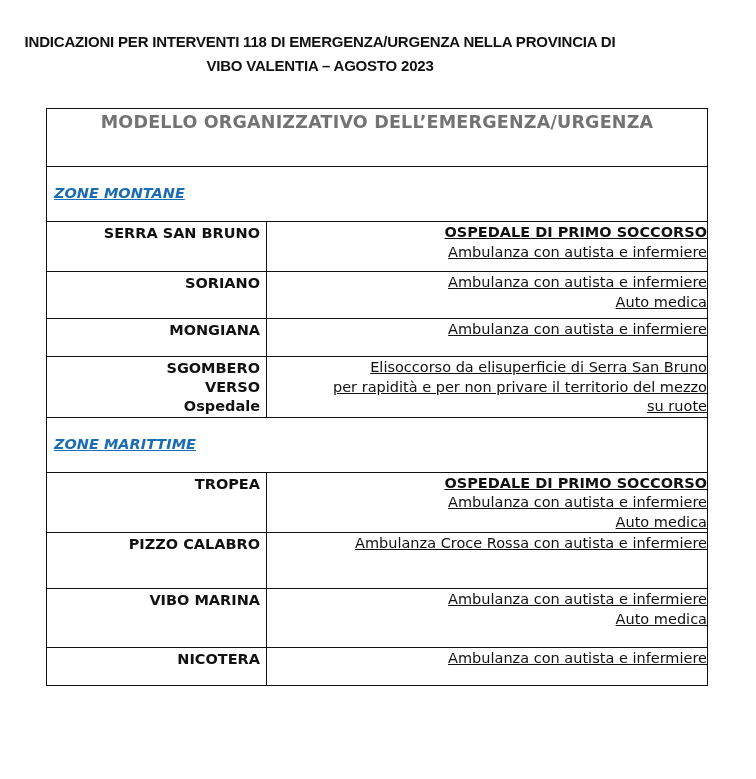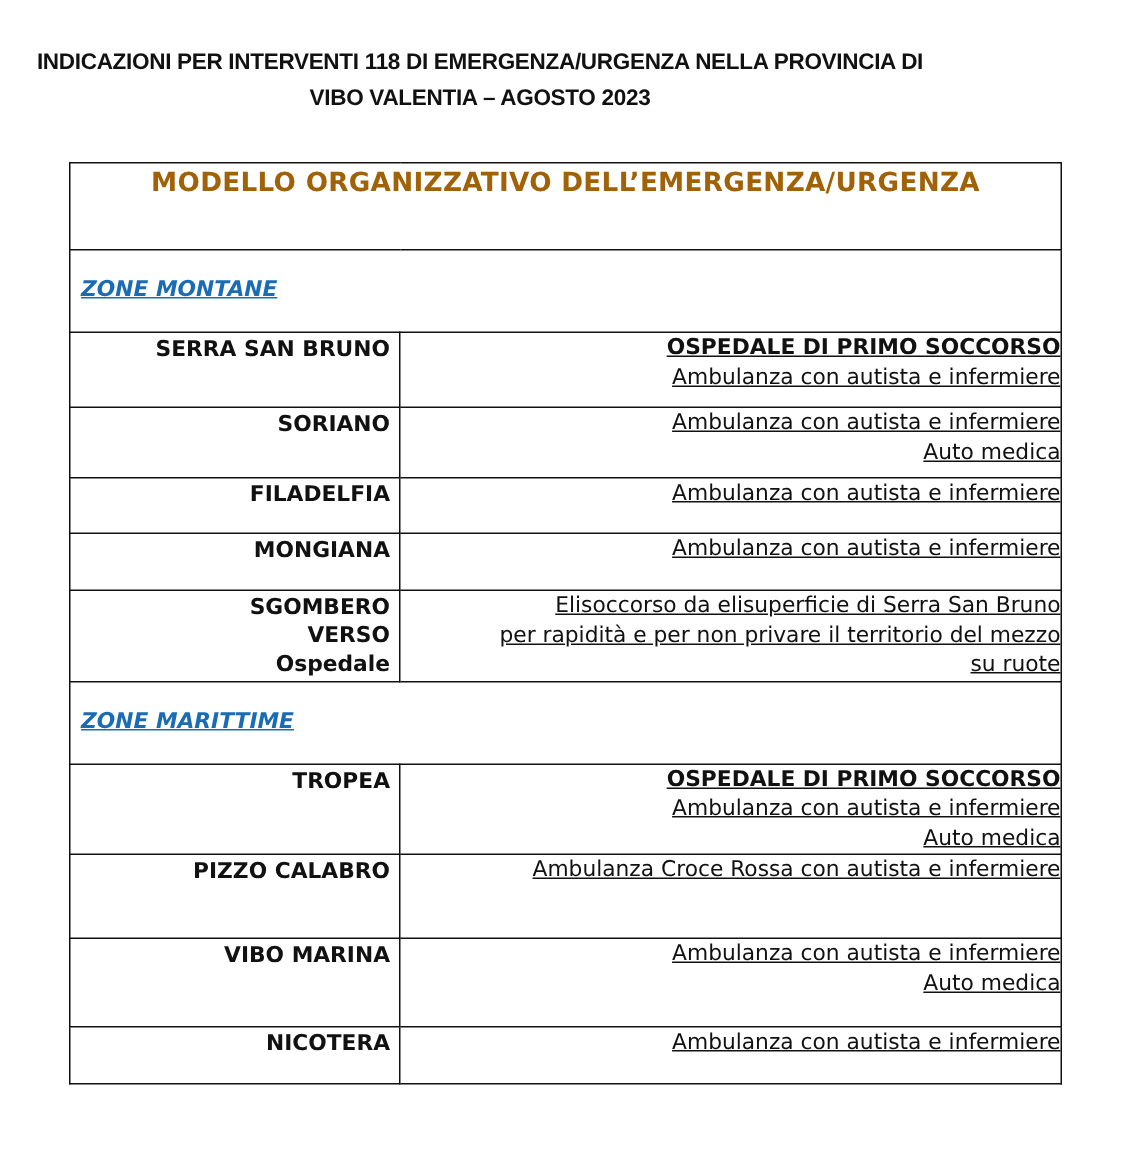--- a/index.html
+++ b/index.html
@@ -9,21 +9,21 @@
       text-align: center; font-family: "Liberation Sans", sans-serif;
       font-weight: bold; font-size: 15px; line-height: 24px; letter-spacing: -0.2px;
     }
     table.model {
       position: absolute; left: 46px; top: 108px; width: 662px;
       border-collapse: collapse; font-family: "DejaVu Sans", sans-serif;
     }
     table.model td { border: 1.5px solid #111; vertical-align: top; padding: 0; }
     .hdr-cell { height: 57px; text-align: center; }
     .hdr {
-      color: #a16207; font-weight: bold; font-size: 17.5px;
+      color: #737373; font-weight: bold; font-size: 17.5px;
       padding-top: 3px; display: block; letter-spacing: 0.2px;
     }
     .zone-cell { height: 54px; }
     .zone {
       color: #1a6db5; font-weight: bold; font-style: italic; text-decoration: underline;
       font-size: 14.5px; display: block; padding: 18px 0 0 7px;
     }
     .loc { width: 206px; font-weight: bold; font-size: 14.5px; padding: 2px 6px 0 7px !important; line-height: 19px; text-align: right; }
     .loc-justify { display: flex; justify-content: space-between; flex-direction: column; }
     .svc { text-align: right; font-size: 14.5px; line-height: 19.5px; padding-top: 1px !important; text-decoration: underline; }
@@ -56,26 +56,20 @@
     <td class="svc">
       <span class="line bold">OSPEDALE DI PRIMO SOCCORSO</span>
       <span class="line">Ambulanza con autista e infermiere</span>
     </td>
   </tr>
   <tr style="height:47px">
     <td class="loc">SORIANO</td>
     <td class="svc">
       <span class="line">Ambulanza con autista e infermiere</span>
       <span class="line">Auto medica</span>
-    </td>
-  </tr>
-  <tr style="height:37px">
-    <td class="loc">FILADELFIA</td>
-    <td class="svc">
-      <span class="line">Ambulanza con autista e infermiere</span>
     </td>
   </tr>
   <tr style="height:38px">
     <td class="loc">MONGIANA</td>
     <td class="svc">
       <span class="line">Ambulanza con autista e infermiere</span>
     </td>
   </tr>
   <tr style="height:59px">
     <td class="loc">

